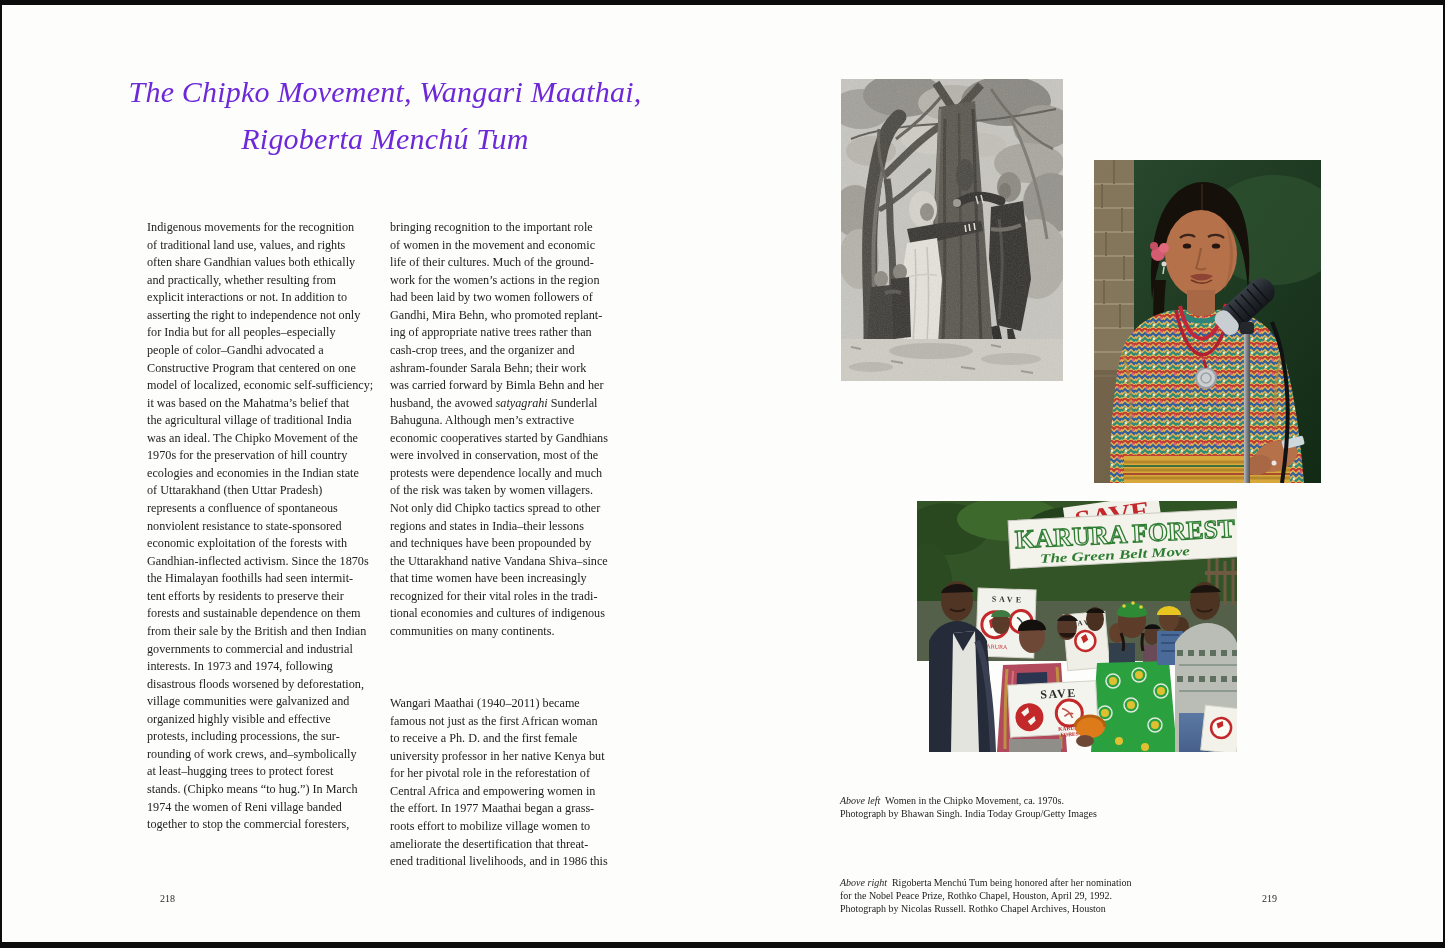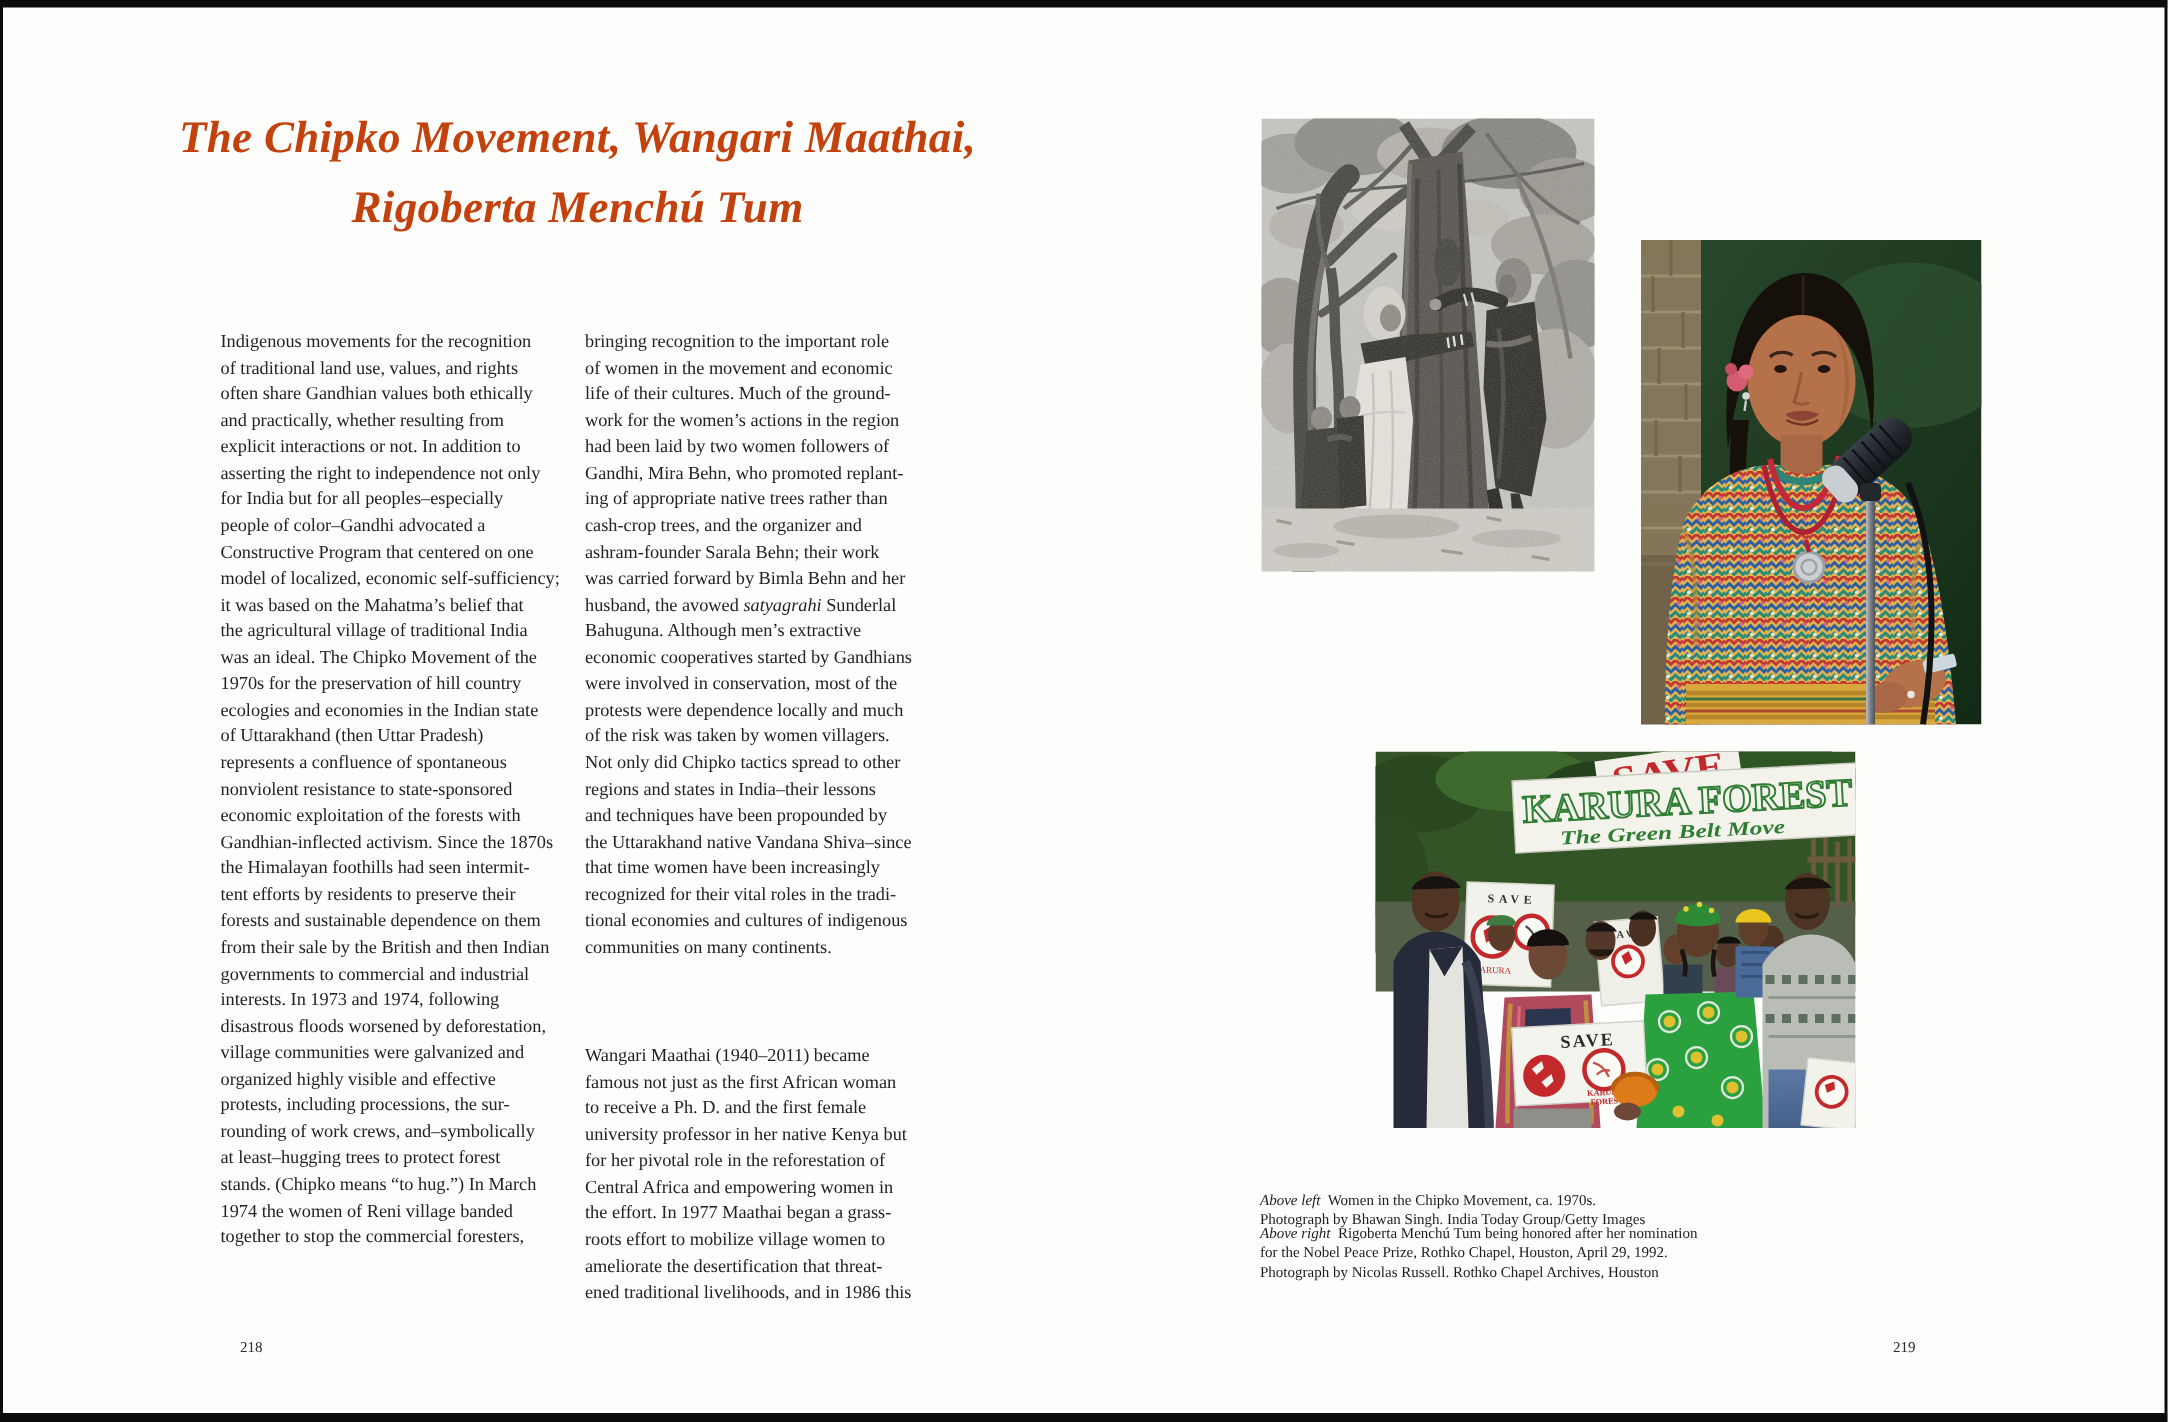--- a/index.html
+++ b/index.html
@@ -8,37 +8,37 @@
     overflow:hidden;font-family:"Liberation Serif",serif;color:#1f1f1f;
   }
   .frame-bar{position:absolute;background:#0c0c0c;}
   .frame-top{left:0;top:0;width:1445px;height:5px;}
   .frame-bottom{left:0;top:942px;width:1445px;height:6px;}
   .frame-left{left:0;top:0;width:2px;height:948px;}
   .frame-right{left:1443px;top:0;width:2px;height:948px;}
 
   .title{
     position:absolute;left:85px;top:68px;width:600px;text-align:center;
-    font-style:italic;font-weight:700;font-size:30px;line-height:47px;color:#c2410c;
+    font-style:italic;font-weight:400;font-size:30px;line-height:47px;color:#6d28d9;
     letter-spacing:.2px;
   }
   .col{position:absolute;font-size:12.2px;line-height:17.57px;color:#222;}
   .col .tline{white-space:pre;}
   .col1{left:147px;top:219px;width:240px;}
   .col2a{left:390px;top:219px;width:250px;}
   .col2b{left:390px;top:695px;width:250px;}
 
   .photo{position:absolute;line-height:0;}
   .photo svg{display:block;}
 
   .caption{
     position:absolute;left:840px;width:410px;font-size:10px;line-height:13px;color:#1c1c1c;
   }
   .caption .tline{white-space:pre;}
-  .cap1{top:794px;} .cap2{top:816px;} .cap3{top:881px;}
+  .cap1{top:794px;} .cap2{top:876px;} .cap3{top:881px;}
 
   .pagenum{position:absolute;font-size:10px;color:#2a2a2a;}
   .pagenum-left{left:160px;top:893px;}
   .pagenum-right{left:1262px;top:893px;}
 
   .svgtxt{font-family:"Liberation Serif",serif;}
 </style>
 </head>
 <body>
 

